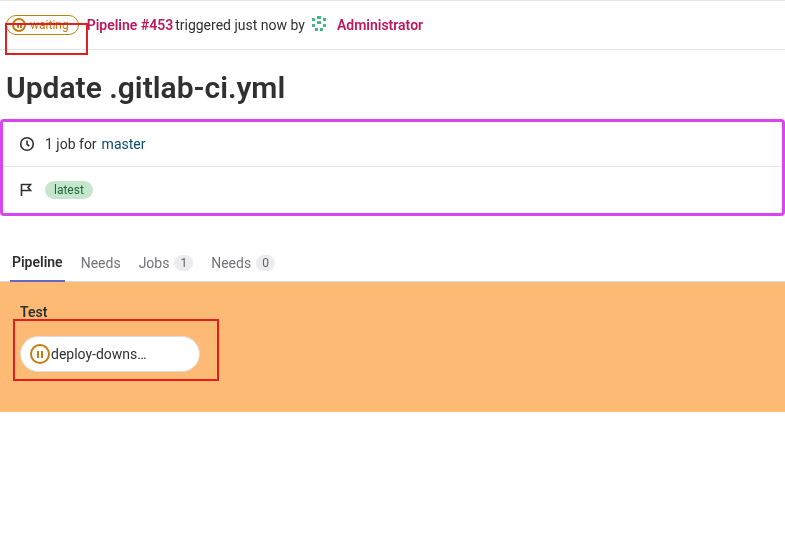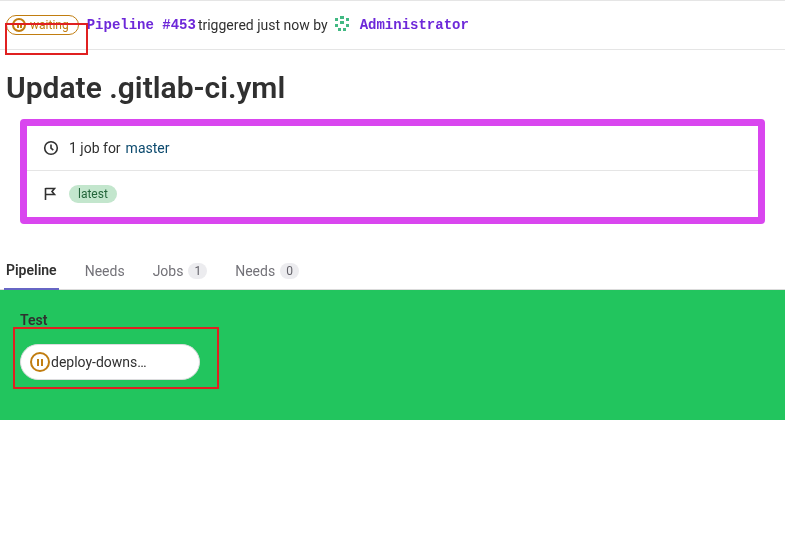--- a/index.html
+++ b/index.html
@@ -2,36 +2,36 @@
 <html><head>
 <meta charset="utf-8">
 <style>
   * { box-sizing: border-box; margin: 0; padding: 0; }
   body { font-family: -apple-system, BlinkMacSystemFont, "Segoe UI", Roboto, sans-serif; font-size: 14px; color: #303030; background: #fff; }
   .header-bar { border-top: 1px solid #e5e5e5; border-bottom: 1px solid #e5e5e5; padding: 14px 6px; display: flex; align-items: center; gap: 8px; }
   .status-badge { display: inline-flex; align-items: flex-end; gap: 4px; border: 1px solid #c17d10; border-radius: 12px; padding: 2px 9px 2px 5px; color: #c17d10; font-size: 12px; background: #fff; }
   .status-badge .circle { width: 14px; height: 14px; border: 2px solid #c17d10; border-radius: 50%; display: flex; align-items: center; justify-content: center; }
   .status-badge .circle::before { content: ""; width: 2px; height: 5px; background: #c17d10; box-shadow: 3px 0 0 #c17d10; margin-left: -3px; }
   .highlight-box-1 { position: absolute; border: 2px solid #e02020; top: 23px; left: 5px; width: 83px; height: 32px; pointer-events:none; }
-  .header-text { font-weight: 600; color: #6d28d9; font-family: Liberation Mono, monospace; }
+  .header-text { font-weight: 600; color: #be185d; }
   .avatar { width: 20px; height: 20px; display: inline-block; }
   .avatar svg { width: 100%; height: 100%; }
   .page-title { font-size: 30px; font-weight: 600; padding: 20px 6px 14px; }
-  .card { border: 7px solid #d946ef; border-radius: 4px; margin: 0 20px; }
+  .card { border: 3px solid #d946ef; border-radius: 4px; margin: 0 0; }
   .card-row { display: flex; align-items: center; gap: 10px; padding: 14px 16px; border-bottom: 1px solid #e5e5e5; }
   .card-row:last-child { border-bottom: none; }
   .icon { width: 16px; height: 16px; flex-shrink: 0; color: #303030; }
   .link { color: #0c4a6e; text-decoration: none; }
   .latest-tag { background: #c3e6cd; color: #24663b; font-size: 12px; padding: 2px 9px; border-radius: 10px; font-weight: 400; }
   .copy-icon { width: 15px; height: 15px; color: #666; margin-left: 4px; cursor: pointer; }
-  .tabs { display: flex; gap: 24px; padding: 18px 4px 0; border-bottom: 1px solid #dbdbdb; margin-top: 10px; }
+  .tabs { display: flex; gap: 14px; padding: 18px 10px 0; border-bottom: 1px solid #dbdbdb; margin-top: 10px; }
   .tab { padding: 10px 2px; color: #737278; cursor: pointer; display: flex; align-items: center; gap: 5px; font-size: 14px; }
   .tab.active { color: #303030; font-weight: 600; border-bottom: 2px solid #6666c4; margin-bottom: -1px; }
   .tab-count { background: #ececef; color: #626168; font-size: 12px; padding: 1px 6px; border-radius: 9px; }
-  .stage-area { padding: 22px 6px 30px; background: #22c55e; min-height: 130px; }
+  .stage-area { padding: 22px 6px 30px; background: #fdba74; min-height: 130px; }
   .stage-title { font-weight: 600; font-size: 14px; margin-left: 14px; margin-bottom: 16px; }
   .job-pill { display: inline-flex; align-items: center; gap: 1px; background: #fff; border: 1px solid #dcdcde; border-radius: 22px; padding: 7px 20px 7px 9px; margin-left: 14px; min-width: 180px; cursor: pointer; }
   .job-pill .jcircle { width: 20px; height: 20px; border: 2px solid #c17d10; border-radius: 50%; display: flex; align-items: center; justify-content: center; flex-shrink: 0; }
   .job-pill .jcircle::before { content: ""; width: 2px; height: 7px; background: #c17d10; box-shadow: 4px 0 0 #c17d10; margin-left: -4px; }
   .highlight-box-2 { position: absolute; border: 2px solid #e02020; width: 206px; height: 62px; pointer-events:none; margin-top: -17px; margin-left: 7px; }
   .wrapper { position: relative; }
 </style>
 </head>
 <body>
 

